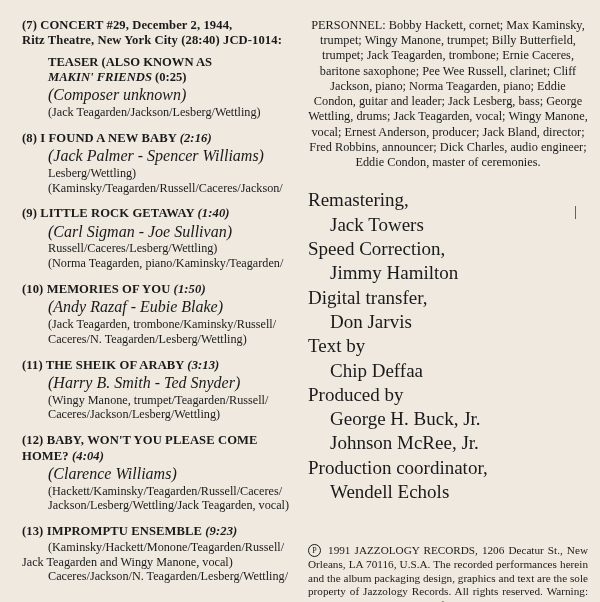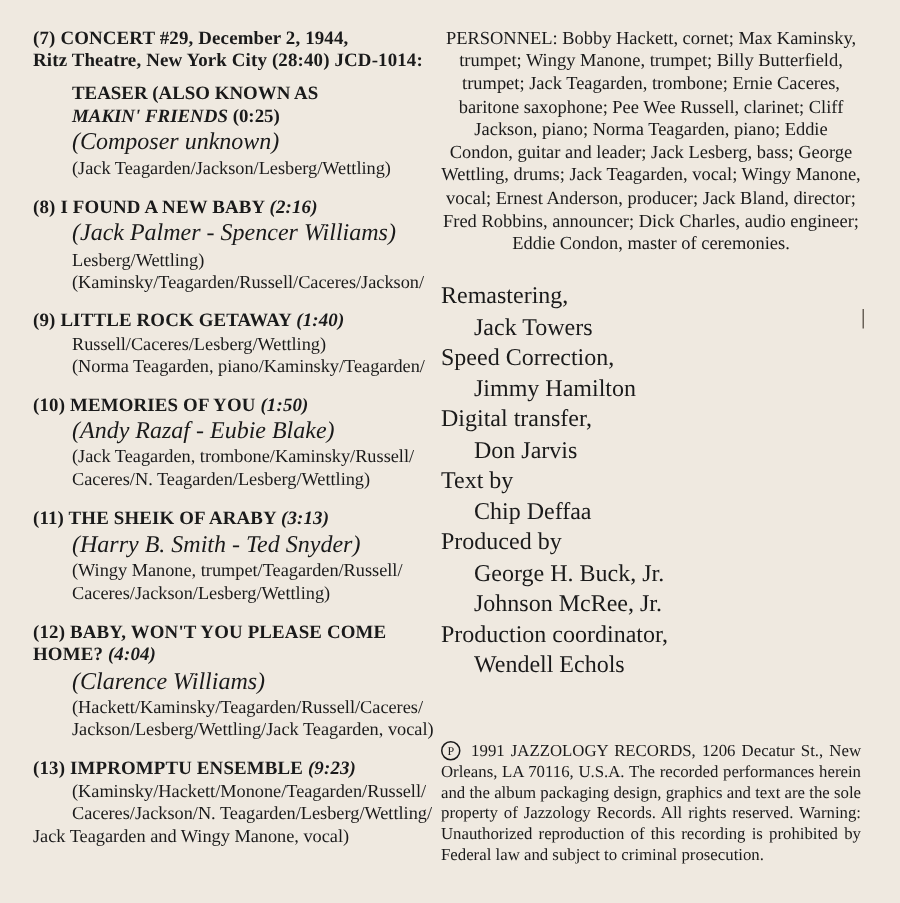--- a/index.html
+++ b/index.html
@@ -14,20 +14,21 @@
     color: #1a1a1a;
     overflow: hidden;
   }
   .page {
     position: relative;
     width: 600px;
     height: 602px;
     box-sizing: border-box;
     padding: 18px 14px 10px 22px;
     display: flex;
+    gap: 14px;
   }
   .col-left {
     width: 272px;
     flex: 0 0 272px;
   }
   .col-right {
     width: 280px;
     flex: 0 0 280px;
   }
   
@@ -77,21 +78,21 @@
   .personnel-block {
     font-size: 12.3px;
     line-height: 1.24;
     text-align: center;
     margin-bottom: 18px;
   }
   .personnel-block .lead {
     font-weight: normal;
   }
   .credits {
-    font-size: 16px;
+    font-size: 19px;
     line-height: 1.28;
     margin-bottom: 12px;
   }
   .credit-role {
     padding-left: 0;
   }
   .credit-name {
     padding-left: 22px;
   }
   .copyright {
@@ -152,20 +153,21 @@
       <div class="personnel-line">Lesberg/Wettling)</div>
       <div class="personnel-line">(Kaminsky/Teagarden/Russell/Caceres/Jackson/</div>
     </div>
 
     <div class="track">
       <div class="track-head">
         <span class="num">(9)</span>
         <span class="ttl">LITTLE ROCK GETAWAY</span>
         <span class="dur">(1:40)</span>
       </div>
+      <div class="composer">(Carl Sigman - Joe Sullivan)</div>
       <div class="personnel-line">Russell/Caceres/Lesberg/Wettling)</div>
       <div class="personnel-line">(Norma Teagarden, piano/Kaminsky/Teagarden/</div>
     </div>
 
     <div class="track">
       <div class="track-head">
         <span class="num">(10)</span>
         <span class="ttl">MEMORIES OF YOU</span>
         <span class="dur">(1:50)</span>
       </div>
@@ -196,22 +198,22 @@
       <div class="personnel-line">Jackson/Lesberg/Wettling/Jack Teagarden, vocal)</div>
     </div>
 
     <div class="track">
       <div class="track-head">
         <span class="num">(13)</span>
         <span class="ttl">IMPROMPTU ENSEMBLE</span>
         <span class="dur">(9:23)</span>
       </div>
       <div class="personnel-line">(Kaminsky/Hackett/Monone/Teagarden/Russell/</div>
+      <div class="personnel-line indent0">Jack Teagarden and Wingy Manone, vocal)</div>
       <div class="personnel-line">Caceres/Jackson/N. Teagarden/Lesberg/Wettling/</div>
-      <div class="personnel-line indent0">Jack Teagarden and Wingy Manone, vocal)</div>
     </div>
 
   </div>
 
   <div class="col-right">
 
     <div class="personnel-block">
       <span class="lead">PERSONNEL:</span><span> Bobby Hackett, cornet; Max Kaminsky, trumpet; Wingy Manone, trumpet; Billy Butterfield, trumpet; Jack Teagarden, trombone; Ernie Caceres, baritone saxophone; Pee Wee Russell, clarinet; Cliff Jackson, piano; Norma Teagarden, piano; Eddie Condon, guitar and leader; Jack Lesberg, bass; George Wettling, drums; Jack Teagarden, vocal; Wingy Manone, vocal; Ernest Anderson, producer; Jack Bland, director; Fred Robbins, announcer; Dick Charles, audio engineer; Eddie Condon, master of ceremonies.</span>
     </div>
 

